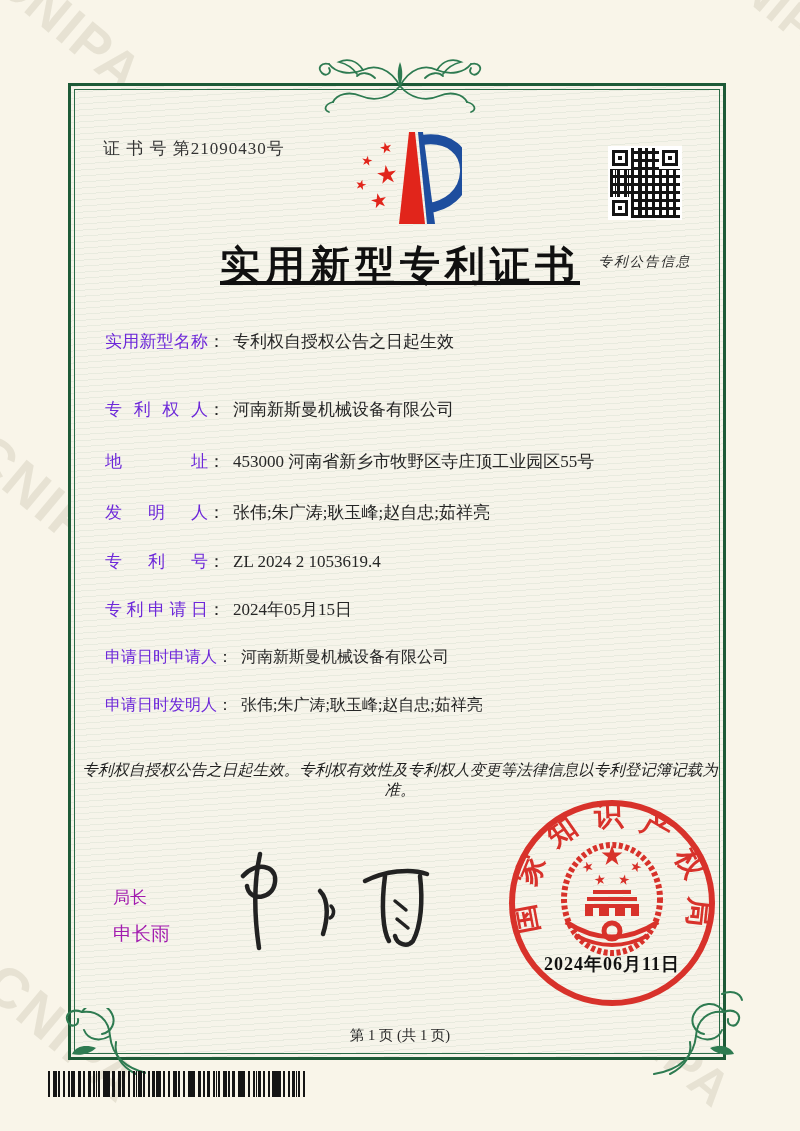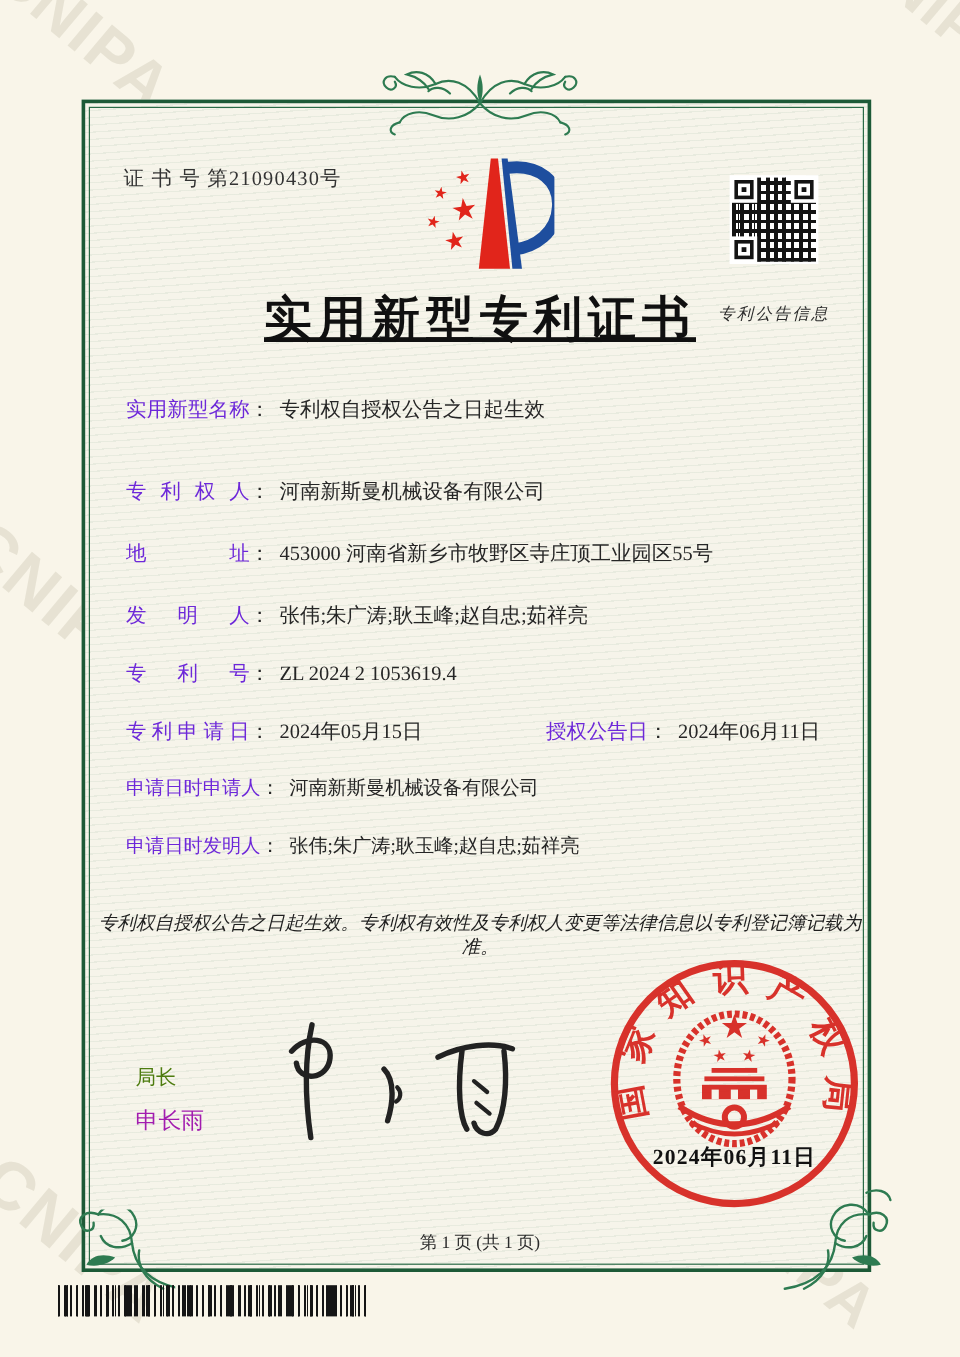--- a/index.html
+++ b/index.html
@@ -54,21 +54,21 @@
   .row{position:absolute;left:105px;right:75px;font-size:17px;white-space:nowrap;}
   .lbl{color:#6d28d9;}
   .j{display:inline-block;width:103px;text-align:justify;text-align-last:justify;}
   .val{margin-left:8px;}
   .rcol{position:absolute;left:350px;top:0;}
   
   .notice{position:absolute;left:74px;right:74px;top:760px;text-align:center;
     font-size:15.5px;font-style:italic;color:#1f1f1f;}
   .notice p{margin:0 0 11px 0;line-height:20px;}
   
-  .sig-title{position:absolute;left:113px;top:886px;font-family:"Liberation Sans",sans-serif;font-size:17px;color:#4d7c0f;}
+  .sig-title{position:absolute;left:113px;top:886px;font-family:"Liberation Sans",sans-serif;font-size:17px;color:#a21caf;}
   .sig-name{position:absolute;left:113px;top:921px;font-family:"Liberation Sans",sans-serif;font-size:19px;color:#a21caf;}
   .sig-script{position:absolute;left:235px;top:846px;}
   
   .seal{position:absolute;left:505px;top:796px;opacity:0.93;}
   .seal-date{position:absolute;left:505px;top:952px;width:214px;text-align:center;
     font-size:18px;font-weight:700;color:#111;letter-spacing:1px;}
   
   .footer{position:absolute;left:0;top:1026px;width:100%;text-align:center;font-size:14.5px;color:#2a2a2a;}
   .barcode{
     position:absolute;left:48px;top:1071px;width:258px;height:26px;
@@ -171,23 +171,20 @@
     <span class="lbl j">地址</span><span>：</span><span class="val">453000 河南省新乡市牧野区寺庄顶工业园区55号</span>
   </div>
   <div class="row" style="top:501px">
     <span class="lbl j">发明人</span><span>：</span><span class="val">张伟;朱广涛;耿玉峰;赵自忠;茹祥亮</span>
   </div>
   <div class="row" style="top:550px">
     <span class="lbl j">专利号</span><span>：</span><span class="val">ZL 2024 2 1053619.4</span>
   </div>
   <div class="row" style="top:598px">
     <span class="lbl j">专利申请日</span><span>：</span><span class="val">2024年05月15日</span>
-    <span class="rcol">
-      <span class="lbl">授权公告日</span><span>：</span><span class="val">2024年06月11日</span>
-    </span>
   </div>
   <div class="row" style="top:695px;font-size:16px;">
     <span class="lbl">申请日时发明人</span><span>：</span><span class="val">张伟;朱广涛;耿玉峰;赵自忠;茹祥亮</span>
   </div>
   <div class="row" style="top:647px;font-size:16px;">
     <span class="lbl">申请日时申请人</span><span>：</span><span class="val">河南新斯曼机械设备有限公司</span>
   </div>
 
   <div class="notice">
     <p>专利权自授权公告之日起生效。专利权有效性及专利权人变更等法律信息以专利登记簿记载为准。</p>

